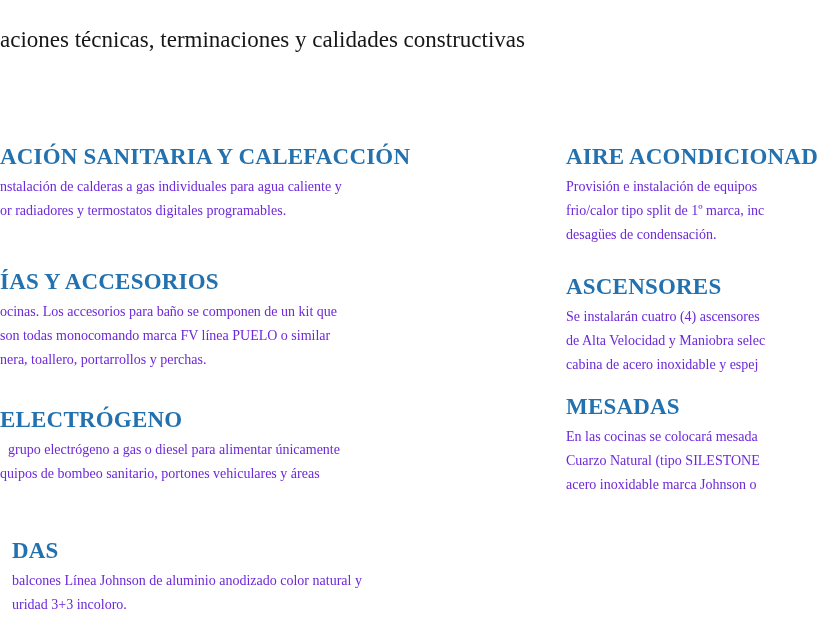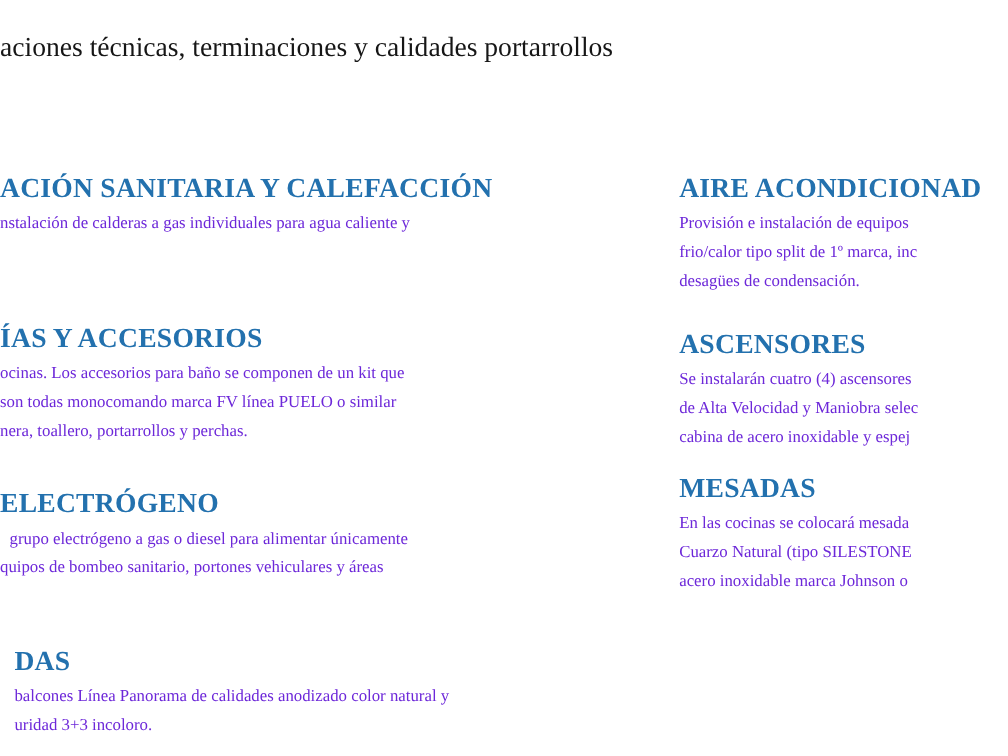--- a/index.html
+++ b/index.html
@@ -49,45 +49,46 @@
     color: #6d28d9;
     white-space: nowrap;
   }
   .pad-sm { padding-left: 8px; }
 </style>
 </head>
 <body>
 
 <div class="page">
 
-  <div class="doc-title">aciones técnicas, terminaciones y calidades portarrollos</div>
+  <div class="doc-title">aciones técnicas, terminaciones y calidades constructivas</div>
 
   <div class="col col-left">
 
     <div class="section ls1">
       <div class="sec-heading">ACIÓN SANITARIA Y CALEFACCIÓN</div>
       <div class="sec-line">nstalación de calderas a gas individuales para agua caliente y</div>
+      <div class="sec-line">or radiadores y termostatos digitales programables.</div>
     </div>
 
     <div class="section ls2">
       <div class="sec-heading">ÍAS Y ACCESORIOS</div>
       <div class="sec-line">ocinas. Los accesorios para baño se componen de un kit que</div>
       <div class="sec-line">son todas monocomando marca FV línea PUELO o similar</div>
       <div class="sec-line">nera, toallero, portarrollos y perchas.</div>
     </div>
 
     <div class="section ls3">
       <div class="sec-heading">ELECTRÓGENO</div>
       <div class="sec-line pad-sm">grupo electrógeno a gas o diesel para alimentar únicamente</div>
       <div class="sec-line">quipos de bombeo sanitario, portones vehiculares y áreas</div>
     </div>
 
     <div class="section ls4">
       <div class="sec-heading">DAS</div>
-      <div class="sec-line">balcones Línea Panorama de calidades anodizado color natural y</div>
+      <div class="sec-line">balcones Línea Johnson de aluminio anodizado color natural y</div>
       <div class="sec-line">uridad 3+3 incoloro.</div>
     </div>
 
   </div>
 
   <div class="col col-right">
 
     <div class="section rs1">
       <div class="sec-heading">AIRE ACONDICIONAD</div>
       <div class="sec-line">Provisión e instalación de equipos</div>

